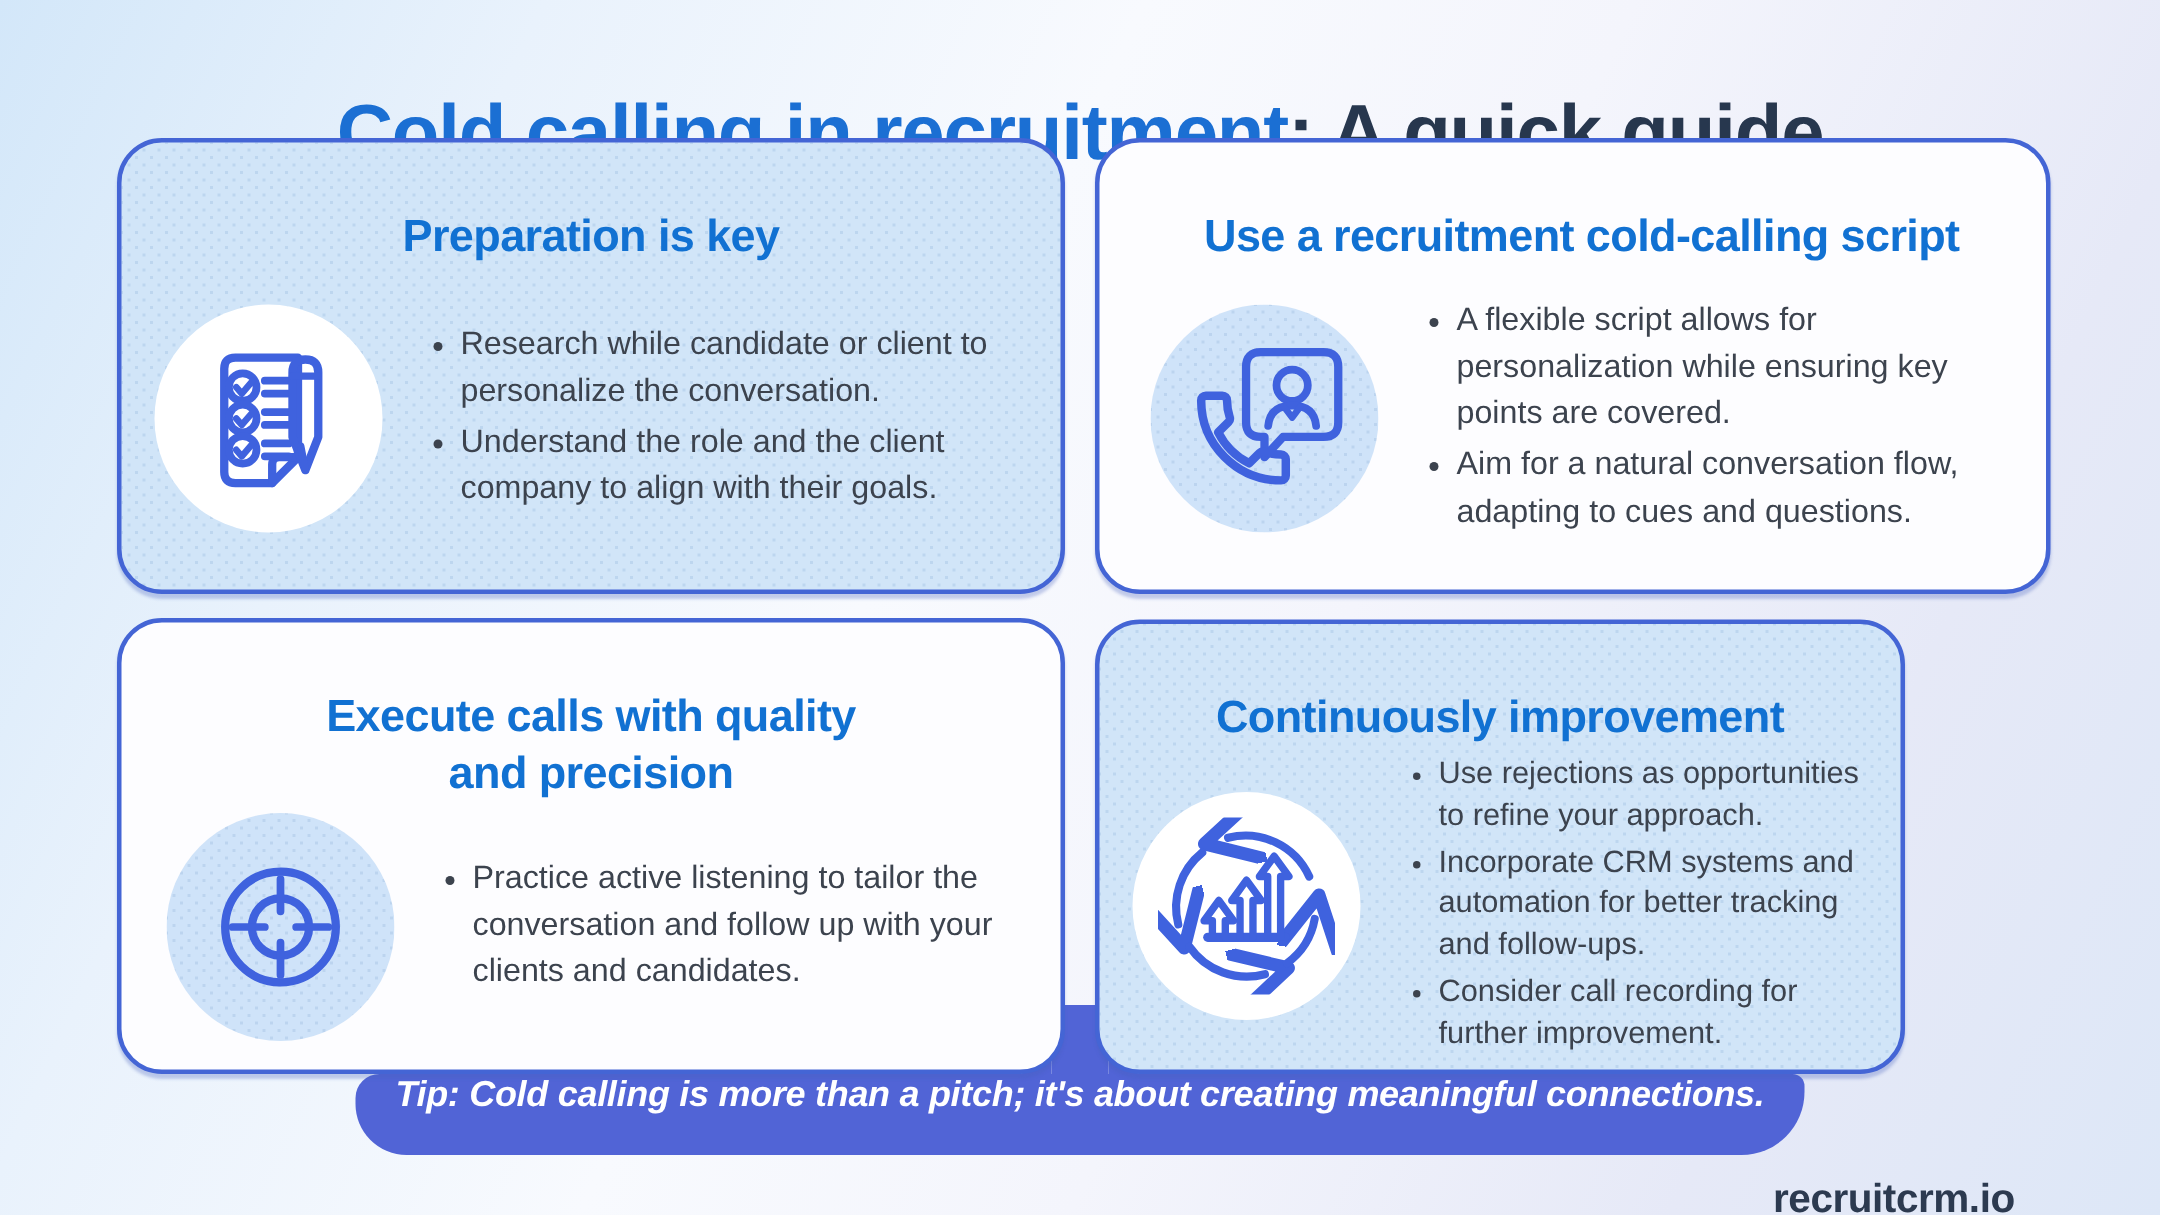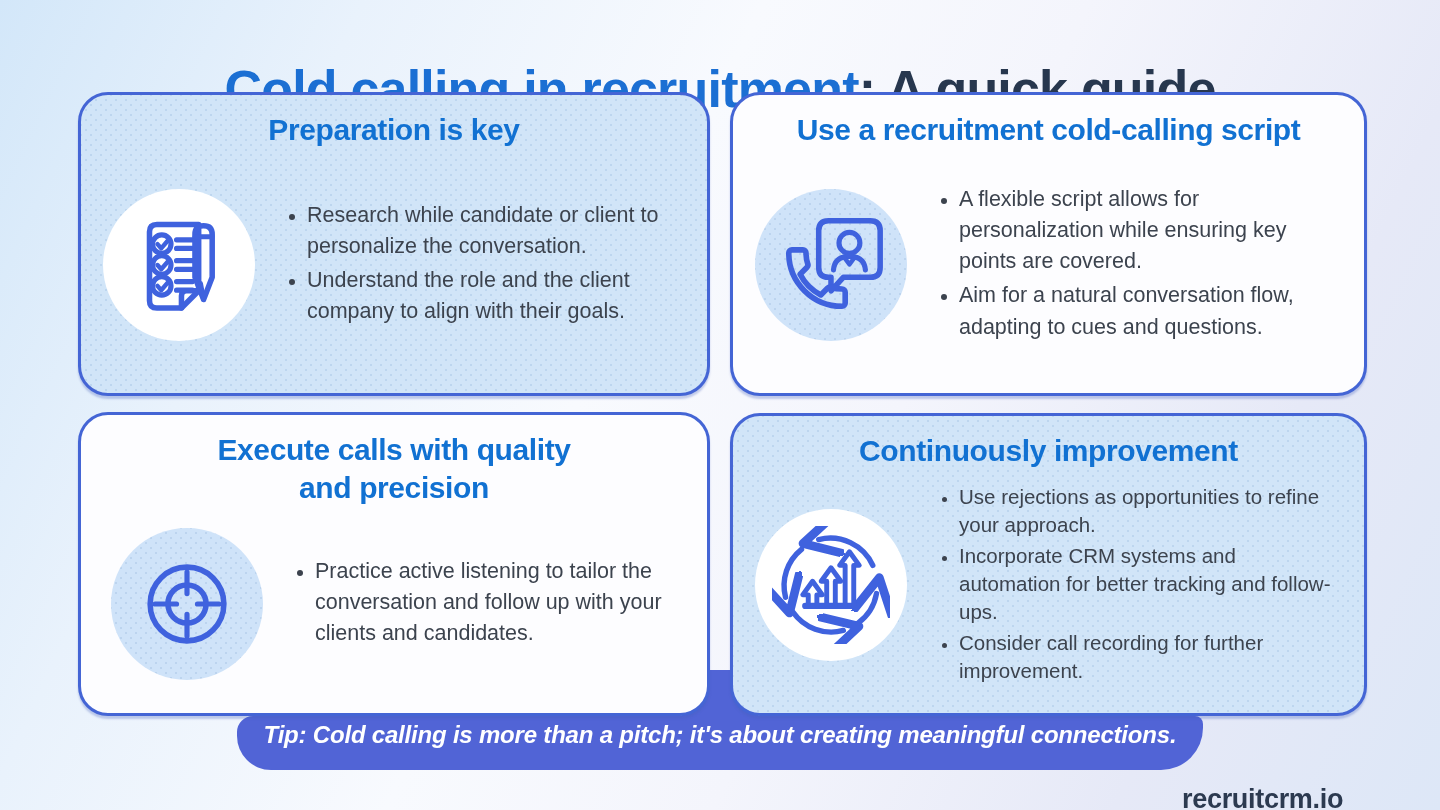--- a/index.html
+++ b/index.html
@@ -22,25 +22,25 @@
     display:flex;flex-direction:column;
     box-shadow:0 3px 2px rgba(70,95,190,.30);
   }
   .card.light{
     background-color:#d1e5f8;
     background-image:radial-gradient(#bdd6ef 1.1px,rgba(0,0,0,0) 1.1px),radial-gradient(#bdd6ef 1.1px,rgba(0,0,0,0) 1.1px);
     background-size:10px 10px;background-position:0 0,5px 5px;
   }
   .card.white{background:#fdfdff;}
   #card-preparation{left:78px;top:92px;width:632px;height:304px;}
-  #card-script{left:730px;top:92px;width:637px;height:304px;}
+  #card-script{left:730px;top:92px;width:637px;height:304px;padding-left:12px;}
   #card-execute{left:78px;top:412px;width:632px;height:304px;}
-  #card-improve{left:730px;top:413px;width:637px;height:303px;}
+  #card-improve{left:730px;top:413px;width:540px;height:303px;}
   .card-title{
-    margin:16px auto 0;padding:0 12px;text-align:center;
+    margin:44px auto 0;padding:0 12px;text-align:center;
     color:#1171d2;font-size:30px;font-weight:bold;letter-spacing:-0.4px;line-height:1.26;
   }
   #card-execute .card-title{max-width:430px;}
   .card-body{flex:1;display:flex;align-items:center;gap:26px;padding:4px 24px 16px 22px;}
   #card-execute .card-body{padding-left:30px;}
   .icon-circle{
     flex:none;width:152px;height:152px;border-radius:50%;
     display:flex;align-items:center;justify-content:center;
   }
   .icon-circle.white{background:#ffffff;}
@@ -51,21 +51,21 @@
   }
   .icon-circle svg{width:118px;height:118px;}
   .bullets{margin:0;padding-left:26px;color:#3c434e;font-size:21.5px;line-height:1.45;}
   .bullets li{margin-bottom:3px;}
   .bullets li::marker{color:#3c434e;font-size:0.85em;}
   #card-improve .bullets{font-size:20.5px;line-height:1.36;}
   
   .tip-banner{
     position:absolute;left:237px;top:716px;width:966px;height:54px;z-index:1;
     background:#5164d6;border-radius:16px 8px 42px 34px;
-    display:flex;align-items:center;justify-content:center;
+    display:flex;justify-content:center;
     color:#ffffff;font-size:24px;font-weight:bold;font-style:italic;letter-spacing:-0.2px;
     padding-bottom:16px;
   }
   .tip-tab{position:absolute;left:701px;top:670px;width:38px;height:50px;background:#5164d6;z-index:1;}
   .tip-flare-left{position:absolute;left:669px;top:694px;width:32px;height:24px;z-index:1;
     background:radial-gradient(32px 24px at 0 0,rgba(0,0,0,0) 96%,#5164d6 99%);}
   .tip-flare-right{position:absolute;left:739px;top:694px;width:32px;height:24px;z-index:1;
     background:radial-gradient(32px 24px at 100% 0,rgba(0,0,0,0) 96%,#5164d6 99%);}
   
   .brand{

